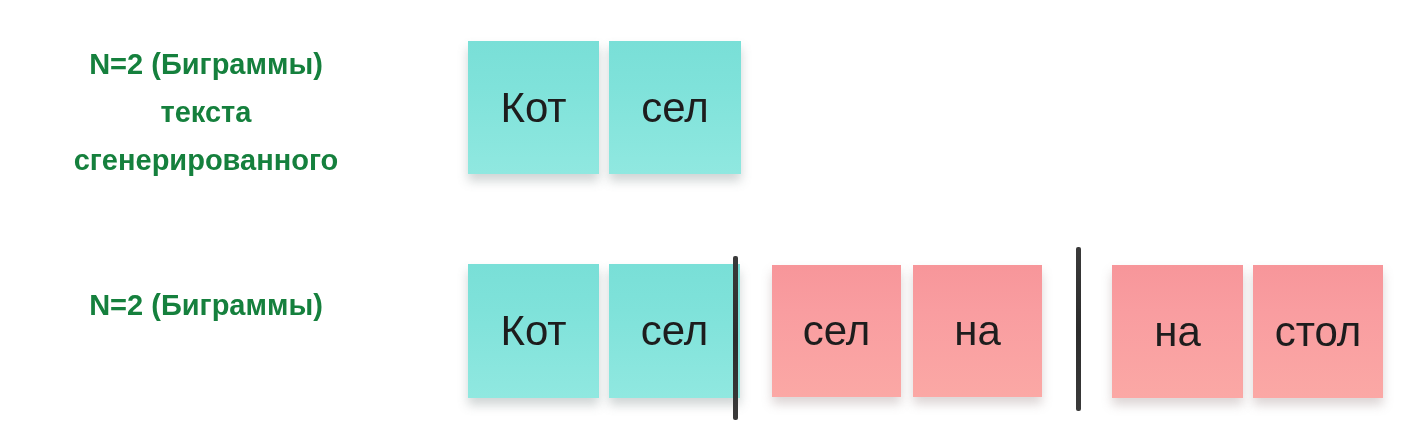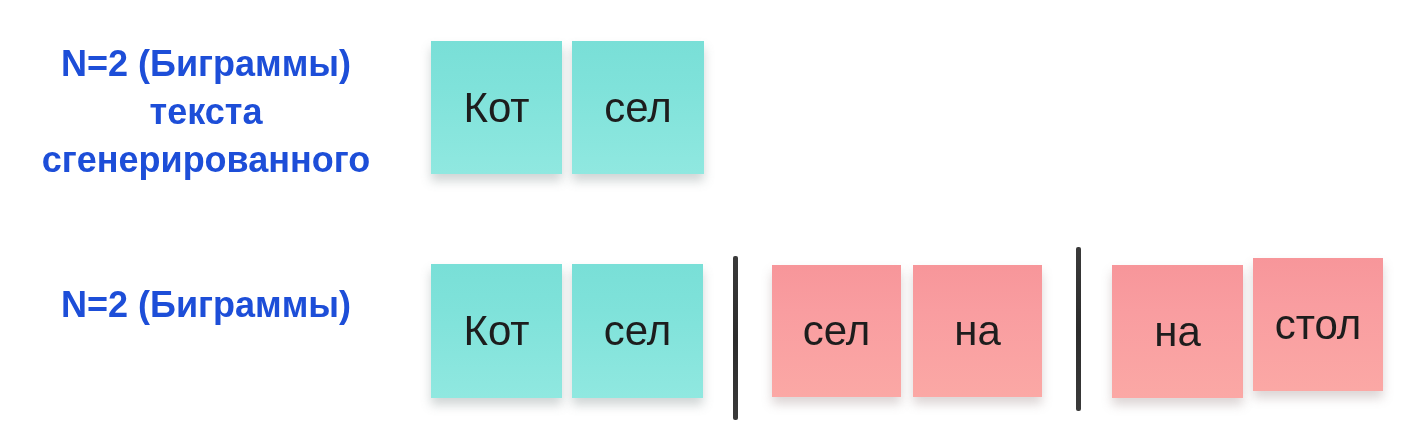--- a/index.html
+++ b/index.html
@@ -14,54 +14,55 @@
     height: 440px;
     background: #ffffff;
     overflow: hidden;
   }
   .row-label {
     position: absolute;
     left: 8px;
     width: 396px;
     text-align: center;
     font-weight: bold;
-    font-size: 36px;
+    font-size: 29px;
     line-height: 48px;
-    color: #1d4ed8;
+    color: #15803d;
   }
   .row-label.top { top: 40px; }
   .row-label.bottom { top: 281px; }
   .box {
     position: absolute;
     display: flex;
     align-items: center;
     justify-content: center;
     font-size: 42px;
     font-weight: 400;
     color: #1d1d1d;
     box-shadow: 0 7px 10px rgba(100, 115, 115, 0.30);
   }
   .box.teal {
     background: linear-gradient(180deg, #79dfd7 0%, #7fe2da 35%, #90e8e0 100%);
+    margin-left: 37px;
   }
   .box.pink {
     background: linear-gradient(180deg, #f7969a 0%, #f99da0 35%, #fba8a5 100%);
     box-shadow: 0 7px 10px rgba(130, 105, 105, 0.28);
   }
   
   .b-r1-1 { left: 431px; top: 41px;  width: 131px; height: 133px; }
   .b-r1-2 { left: 572px; top: 41px;  width: 132px; height: 133px; }
   
   .b-r2-1 { left: 431px; top: 264px; width: 131px; height: 134px; }
   .b-r2-2 { left: 572px; top: 264px; width: 131px; height: 134px; }
   
   .b-r2-3 { left: 772px;  top: 265px; width: 129px; height: 132px; }
   .b-r2-4 { left: 913px;  top: 265px; width: 129px; height: 132px; }
   .b-r2-5 { left: 1112px; top: 265px; width: 131px; height: 133px; }
-  .b-r2-6 { left: 1253px; top: 258px; width: 130px; height: 133px; }
+  .b-r2-6 { left: 1253px; top: 265px; width: 130px; height: 133px; }
   .divider {
     position: absolute;
     width: 5px;
     background: linear-gradient(180deg, #3a3a3a 0%, #2c2c2c 50%, #3a3a3a 100%);
     border-radius: 2px;
   }
   .div-1 { left: 733px;  top: 256px; height: 164px; }
   .div-2 { left: 1076px; top: 247px; height: 164px; }
 </style>
 </head>

